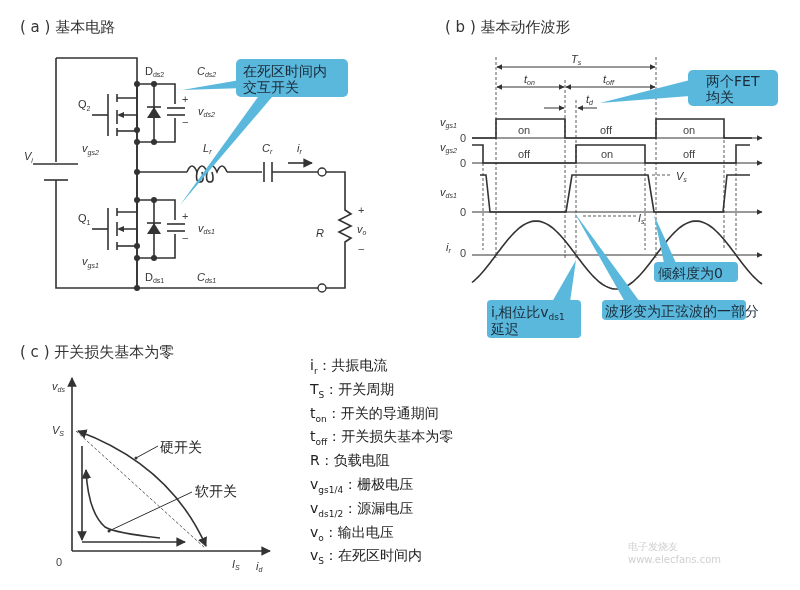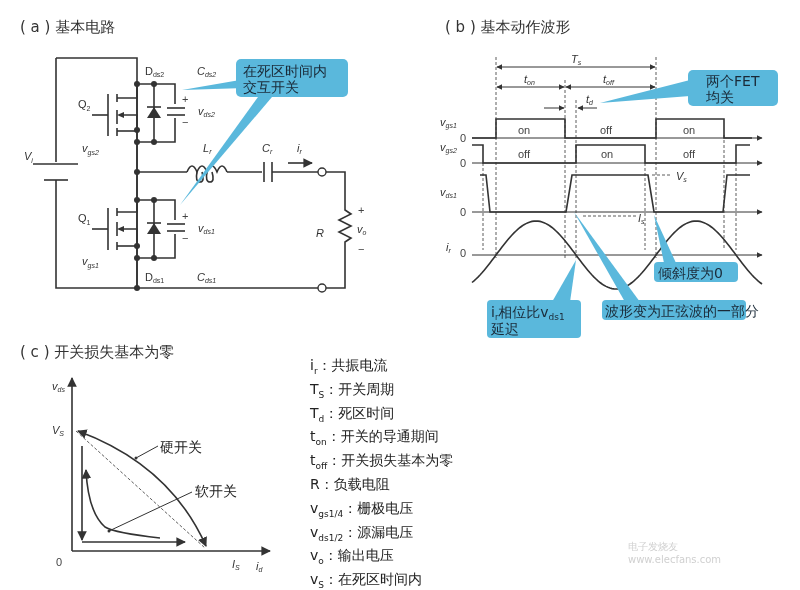--- a/index.html
+++ b/index.html
@@ -238,21 +238,20 @@
     <path class="wire" d="M160,538 Q115,533 105,527 Q88,512 86,470" marker-end="url(#arr)"></path>
     <line class="thin" x1="109" y1="531" x2="192" y2="492"></line>
     <circle class="dot" cx="109" cy="531" r="1.5"></circle>
     <text class="callout-text" x="195" y="496" style="fill:#222">软开关</text>
   </g>
 </svg>
 
 <div class="legend">
   <div><span>i</span><sub>r</sub><span>：共振电流</span></div>
   <div><span>T</span><sub>S</sub><span>：开关周期</span></div>
-  <div><span>T</span><sub>d</sub><span>：死区时间</span></div>
   <div><span>t</span><sub>on</sub><span>：开关的导通期间</span></div>
   <div><span>t</span><sub>off</sub><span>：开关损失基本为零</span></div>
   <div><span>R</span><sub></sub><span>：负载电阻</span></div>
   <div><span>v</span><sub>gs1/4</sub><span>：栅极电压</span></div>
   <div><span>v</span><sub>ds1/2</sub><span>：源漏电压</span></div>
   <div><span>v</span><sub>o</sub><span>：输出电压</span></div>
   <div><span>v</span><sub>S</sub><span>：在死区时间内</span></div>
 </div>
 
 <div class="watermark">

